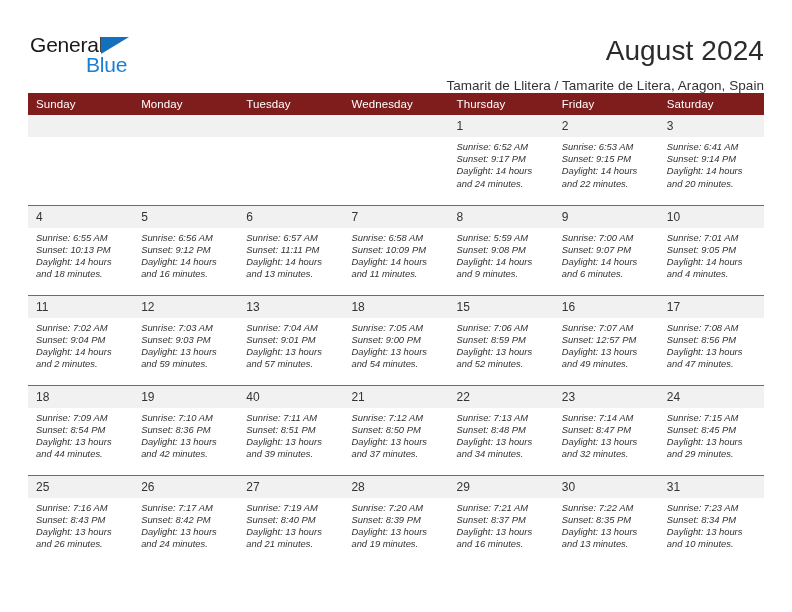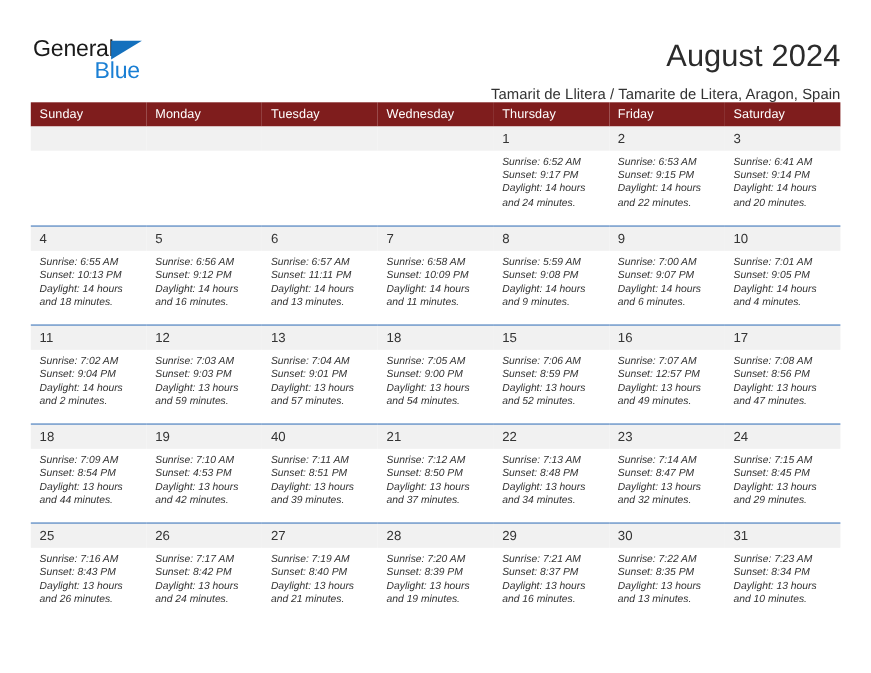--- a/index.html
+++ b/index.html
@@ -343,21 +343,21 @@
               <div>Sunrise: 7:09 AM</div>
               <div>Sunset: 8:54 PM</div>
               <div>Daylight: 13 hours</div>
               <div>and 44 minutes.</div>
             </div>
           </td>
           <td>
             <div class="daynum">19</div>
             <div class="dayinfo">
               <div>Sunrise: 7:10 AM</div>
-              <div>Sunset: 4:53 PM</div>
+              <div>Sunset: 8:36 PM</div>
               <div>Daylight: 13 hours</div>
               <div>and 42 minutes.</div>
             </div>
           </td>
           <td>
             <div class="daynum">40</div>
             <div class="dayinfo">
               <div>Sunrise: 7:11 AM</div>
               <div>Sunset: 8:51 PM</div>
               <div>Daylight: 13 hours</div>

